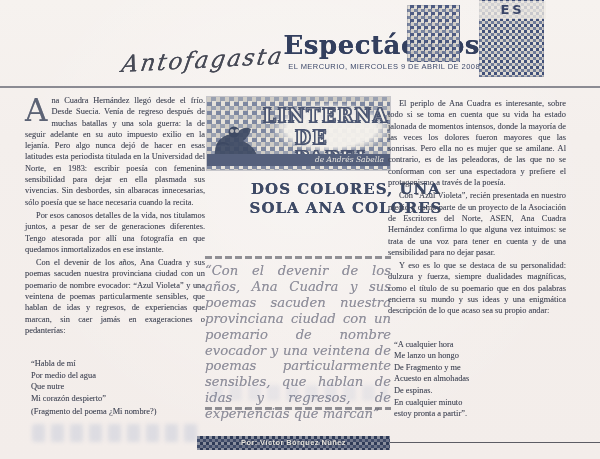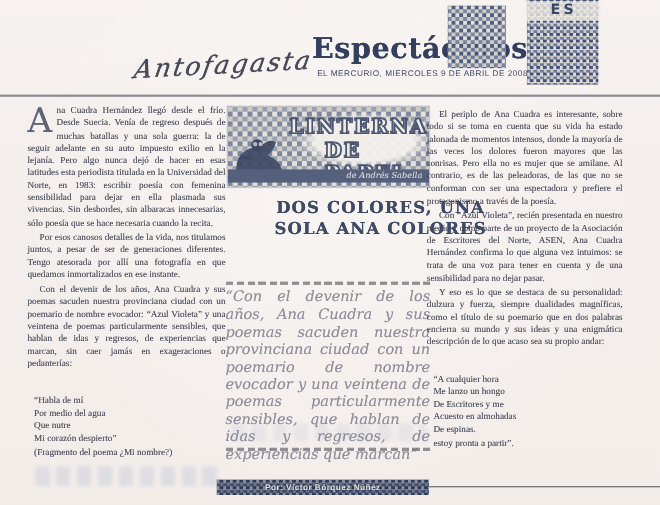--- a/index.html
+++ b/index.html
@@ -161,23 +161,24 @@
   <div class="byline-bar">Por: Víctor Bórquez Núñez</div>
   <div class="bottom-rule"></div>
 
   <div class="col col-right">
     <p class="ind">El periplo de Ana Cuadra es interesante, sobre todo si se toma en cuenta que su vida ha estado jalonada de momentos intensos, donde la mayoría de las veces los dolores fueron mayores que las sonrisas. Pero ella no es mujer que se amilane. Al contrario, es de las peleadoras, de las que no se conforman con ser una espectadora y prefiere el protagonismo a través de la poesía.</p>
     <p class="ind">Con “Azul Violeta”, recién presentada en nuestro medio y como parte de un proyecto de la Asociación de Escritores del Norte, ASEN, Ana Cuadra Hernández confirma lo que alguna vez intuimos: se trata de una voz para tener en cuenta y de una sensibilidad para no dejar pasar.</p>
     <p class="ind">Y eso es lo que se destaca de su personalidad: dulzura y fuerza, siempre dualidades magníficas, como el título de su poemario que en dos palabras encierra su mundo y sus ideas y una enigmática descripción de lo que acaso sea su propio andar:</p>
     <div class="poem">
       <div>“A cualquier hora</div>
       <div>Me lanzo un hongo</div>
-      <div>De Escritores y me</div>
+      <div>De Fragmento y me</div>
       <div>Acuesto en almohadas</div>
       <div>De espinas.</div>
+      <div>En cualquier minuto</div>
       <div>estoy pronta a partir”.</div>
     </div>
   </div>
 
   <div class="ghost ghost-1"></div>
   <div class="ghost ghost-2"></div>
 
 </div>
 
 </body></html>

